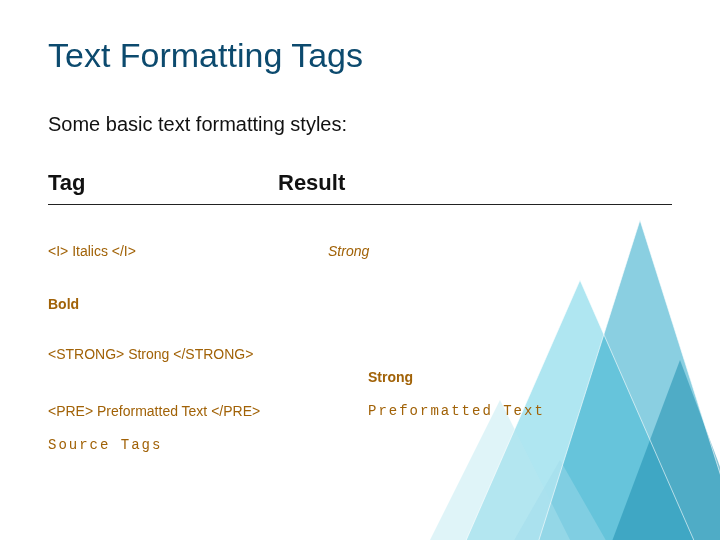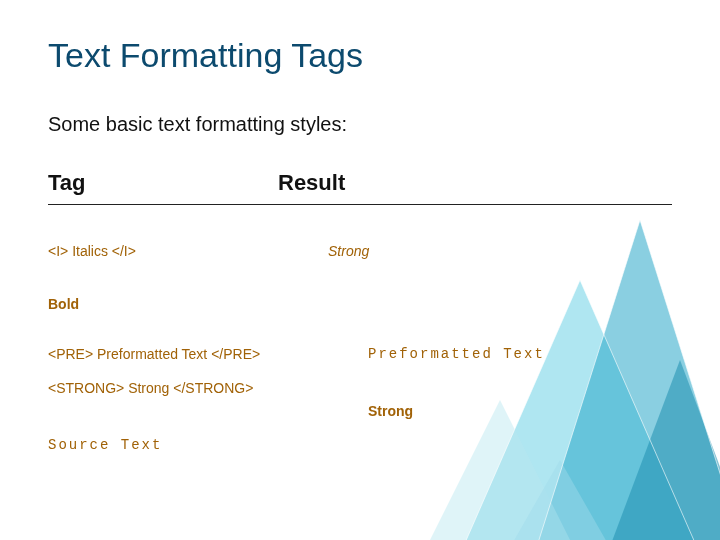--- a/index.html
+++ b/index.html
@@ -96,24 +96,24 @@
       <div class="cell-tag">&lt;I&gt; Italics &lt;/I&gt;</div>
       <div class="italic">Strong</div>
     </div>
     <div class="row">
       <div class="bold">Bold</div>
     </div>
   </div>
 
   <div class="group2">
     <div class="row">
+      <div class="cell-tag">&lt;STRONG&gt; Strong &lt;/STRONG&gt;</div>
+      <div class="bold">Strong</div>
+    </div>
+    <div class="row">
       <div class="cell-tag">&lt;PRE&gt; Preformatted Text &lt;/PRE&gt;</div>
       <div class="mono">Preformatted Text</div>
     </div>
     <div class="row">
-      <div class="cell-tag">&lt;STRONG&gt; Strong &lt;/STRONG&gt;</div>
-      <div class="bold">Strong</div>
-    </div>
-    <div class="row">
-      <div class="mono">Source Text</div>
+      <div class="mono">Source Tags</div>
     </div>
   </div>
 </div>
 
 </body></html>

